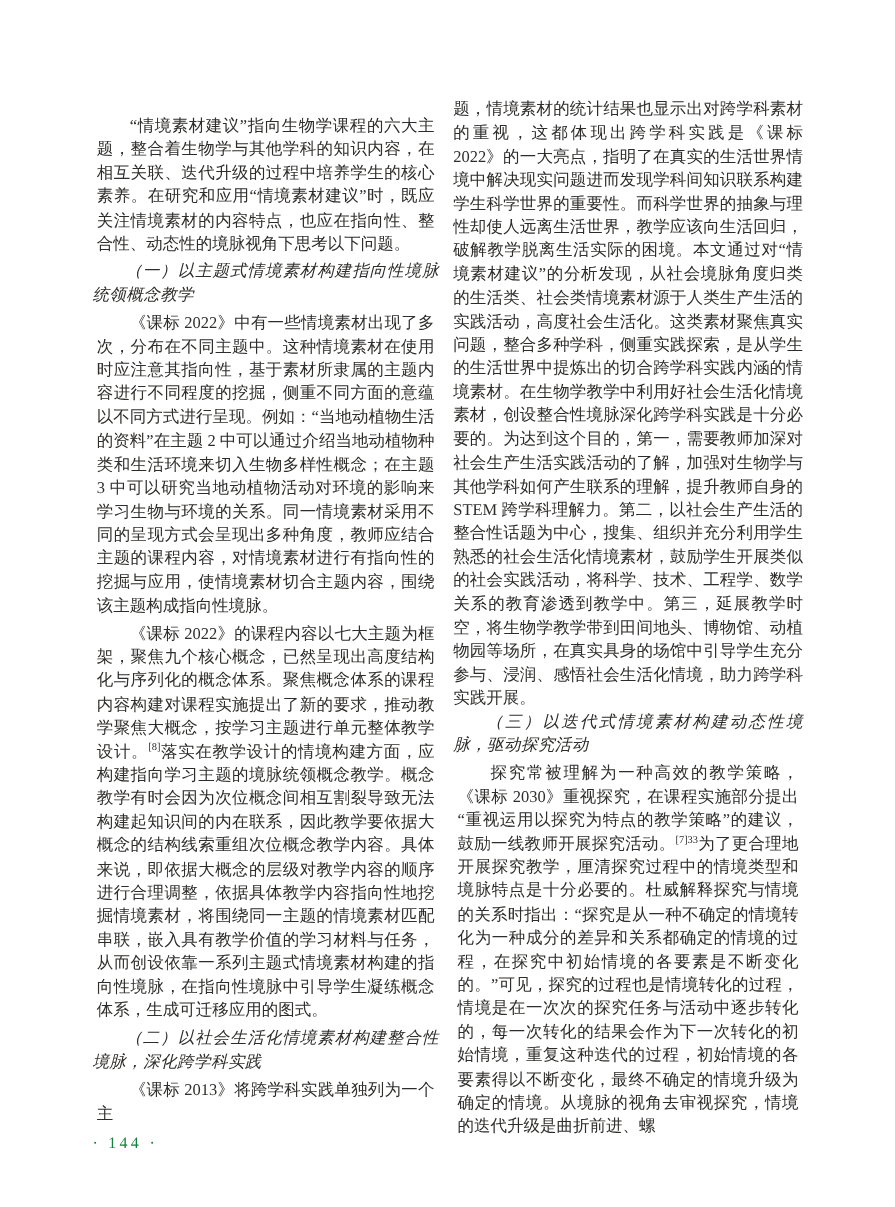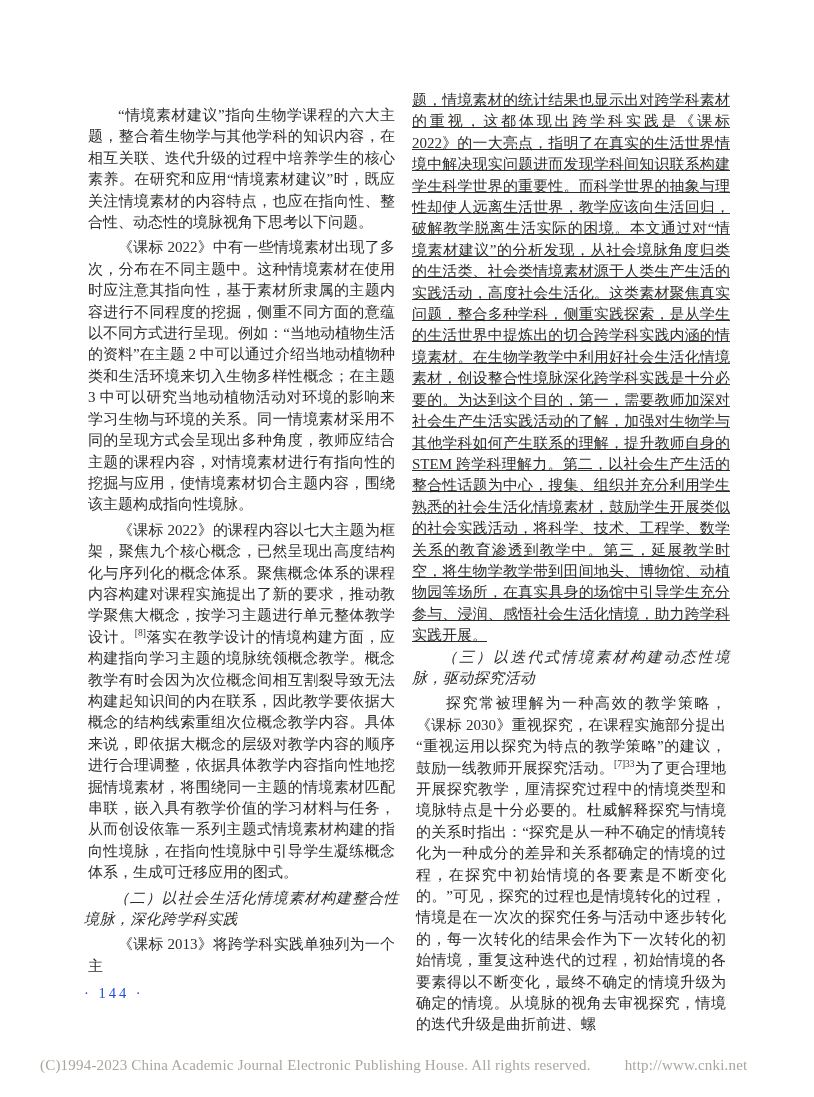--- a/index.html
+++ b/index.html
@@ -23,36 +23,36 @@
   .section-heading {
     font-size:15.5px;
     font-weight:bold;
     line-height:27px;
     margin:0 0 5px 0;
     text-indent:2em;
     letter-spacing:0.6px;
     text-align:justify;
   }
   p.body { margin:4px; text-indent:2em; }
-  p.cont { margin:0; text-indent:0;text-decoration:underline; }
+  p.cont { margin:0; text-indent:0; }
   p.sub  {
     margin:0; text-indent:2em;
     font-style:italic;
     letter-spacing:0.4px;
   }
   sup.cite {
     font-size:9.5px;
     line-height:0;
     vertical-align:super;
   }
   .pagenum {
     margin-top:6px;
     font-size:14.5px;
     letter-spacing:3px;
-    color:#1d4ed8;
+    color:#15803d;
   }
   .footer {
     position:absolute;
     left:40px; top:1057px;
     width:760px;
     font-size:15px;
     color:#aaa59f;
     white-space:nowrap;
     letter-spacing:0.2px;
   }
@@ -60,37 +60,35 @@
 </style>
 </head>
 <body>
 
 <div class="page">
 
   <div class="col col-left">
 
     <p class="body">“情境素材建议”指向生物学课程的六大主题，整合着生物学与其他学科的知识内容，在相互关联、迭代升级的过程中培养学生的核心素养。在研究和应用“情境素材建议”时，既应关注情境素材的内容特点，也应在指向性、整合性、动态性的境脉视角下思考以下问题。</p>
 
+    <p class="sub">（一）以主题式情境素材构建指向性境脉统领概念教学</p>
 
     <p class="body">《课标 2022》中有一些情境素材出现了多次，分布在不同主题中。这种情境素材在使用时应注意其指向性，基于素材所隶属的主题内容进行不同程度的挖掘，侧重不同方面的意蕴以不同方式进行呈现。例如：“当地动植物生活的资料”在主题 2 中可以通过介绍当地动植物种类和生活环境来切入生物多样性概念；在主题 3 中可以研究当地动植物活动对环境的影响来学习生物与环境的关系。同一情境素材采用不同的呈现方式会呈现出多种角度，教师应结合主题的课程内容，对情境素材进行有指向性的挖掘与应用，使情境素材切合主题内容，围绕该主题构成指向性境脉。</p>
 
     <p class="body"><span>《课标 2022》的课程内容以七大主题为框架，聚焦九个核心概念，已然呈现出高度结构化与序列化的概念体系。聚焦概念体系的课程内容构建对课程实施提出了新的要求，推动教学聚焦大概念，按学习主题进行单元整体教学设计。</span><sup class="cite">[8]</sup><span>落实在教学设计的情境构建方面，应构建指向学习主题的境脉统领概念教学。概念教学有时会因为次位概念间相互割裂导致无法构建起知识间的内在联系，因此教学要依据大概念的结构线索重组次位概念教学内容。具体来说，即依据大概念的层级对教学内容的顺序进行合理调整，依据具体教学内容指向性地挖掘情境素材，将围绕同一主题的情境素材匹配串联，嵌入具有教学价值的学习材料与任务，从而创设依靠一系列主题式情境素材构建的指向性境脉，在指向性境脉中引导学生凝练概念体系，生成可迁移应用的图式。</span></p>
 
     <p class="sub">（二）以社会生活化情境素材构建整合性境脉，深化跨学科实践</p>
 
     <p class="body">《课标 2013》将跨学科实践单独列为一个主</p>
 
     <div class="pagenum">· 144 ·</div>
   </div>
 
   <div class="col col-right">
     <p class="cont">题，情境素材的统计结果也显示出对跨学科素材的重视，这都体现出跨学科实践是《课标 2022》的一大亮点，指明了在真实的生活世界情境中解决现实问题进而发现学科间知识联系构建学生科学世界的重要性。而科学世界的抽象与理性却使人远离生活世界，教学应该向生活回归，破解教学脱离生活实际的困境。本文通过对“情境素材建议”的分析发现，从社会境脉角度归类的生活类、社会类情境素材源于人类生产生活的实践活动，高度社会生活化。这类素材聚焦真实问题，整合多种学科，侧重实践探索，是从学生的生活世界中提炼出的切合跨学科实践内涵的情境素材。在生物学教学中利用好社会生活化情境素材，创设整合性境脉深化跨学科实践是十分必要的。为达到这个目的，第一，需要教师加深对社会生产生活实践活动的了解，加强对生物学与其他学科如何产生联系的理解，提升教师自身的 STEM 跨学科理解力。第二，以社会生产生活的整合性话题为中心，搜集、组织并充分利用学生熟悉的社会生活化情境素材，鼓励学生开展类似的社会实践活动，将科学、技术、工程学、数学关系的教育渗透到教学中。第三，延展教学时空，将生物学教学带到田间地头、博物馆、动植物园等场所，在真实具身的场馆中引导学生充分参与、浸润、感悟社会生活化情境，助力跨学科实践开展。</p>
 
     <p class="sub">（三）以迭代式情境素材构建动态性境脉，驱动探究活动</p>
 
     <p class="body"><span>探究常被理解为一种高效的教学策略，《课标 2030》重视探究，在课程实施部分提出“重视运用以探究为特点的教学策略”的建议，鼓励一线教师开展探究活动。</span><sup class="cite">[7]33</sup><span>为了更合理地开展探究教学，厘清探究过程中的情境类型和境脉特点是十分必要的。杜威解释探究与情境的关系时指出：“探究是从一种不确定的情境转化为一种成分的差异和关系都确定的情境的过程，在探究中初始情境的各要素是不断变化的。”可见，探究的过程也是情境转化的过程，情境是在一次次的探究任务与活动中逐步转化的，每一次转化的结果会作为下一次转化的初始情境，重复这种迭代的过程，初始情境的各要素得以不断变化，最终不确定的情境升级为确定的情境。从境脉的视角去审视探究，情境的迭代升级是曲折前进、螺</span></p>
   </div>
 
-  <div class="footer">
-    <span>(C)1994-2023 China Academic Journal Electronic Publishing House. All rights reserved.</span><span class="url">http://www.cnki.net</span>
-  </div>
 
 </div>
 
 </body></html>

